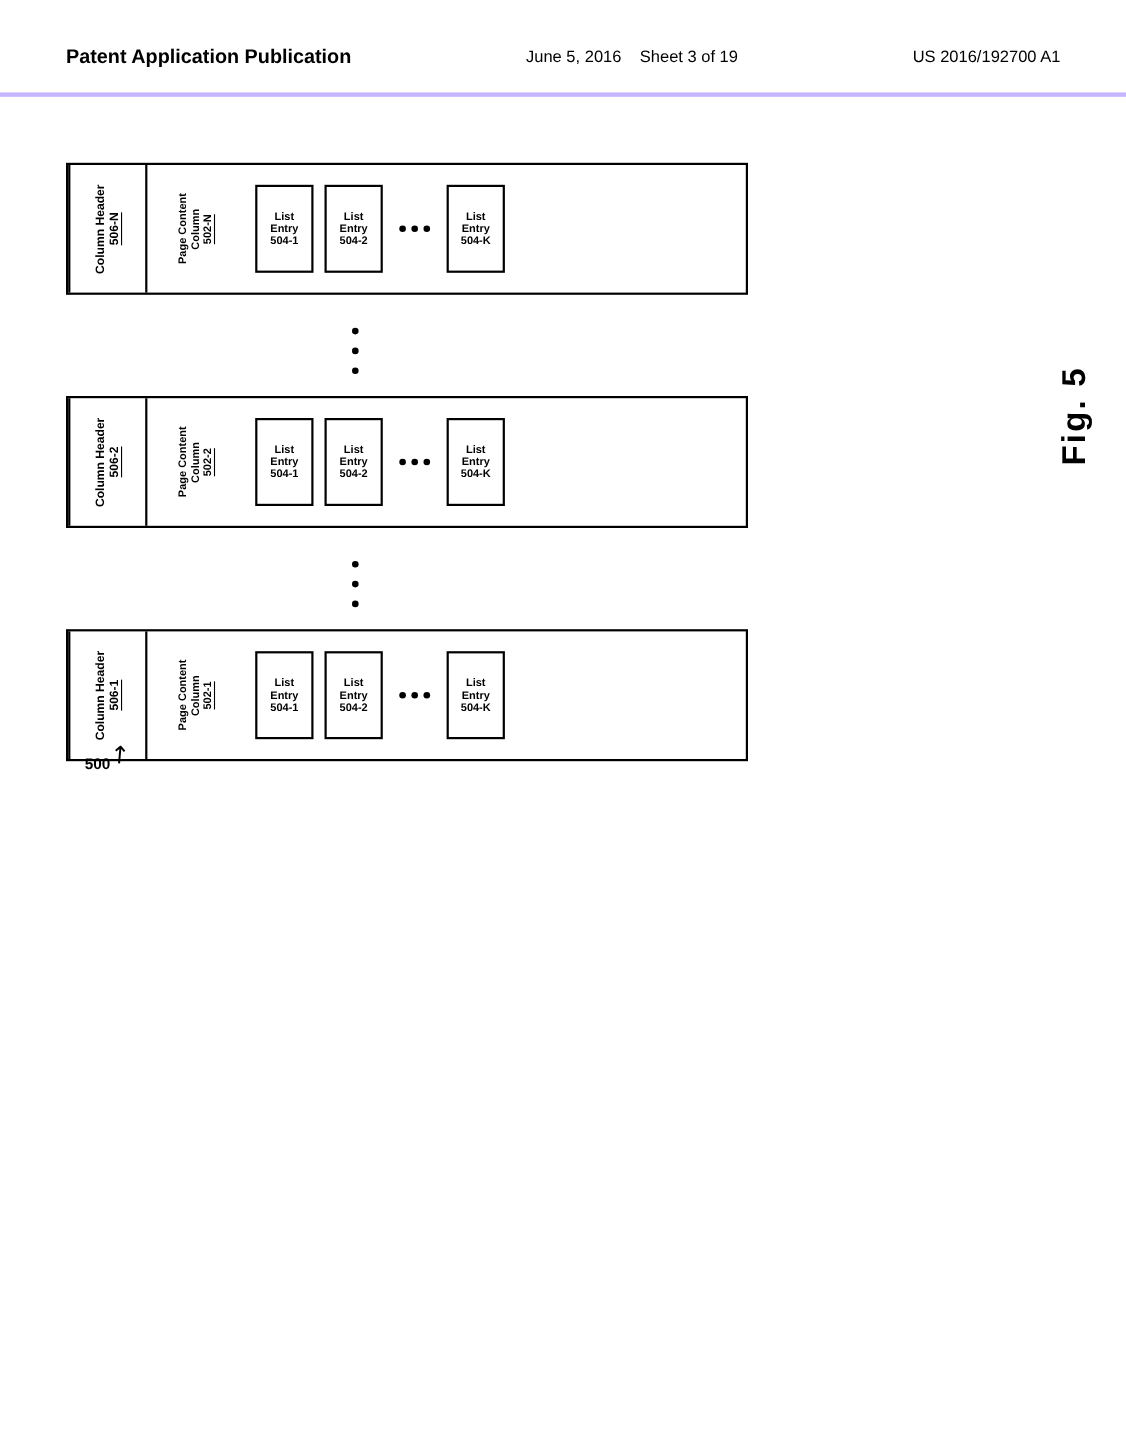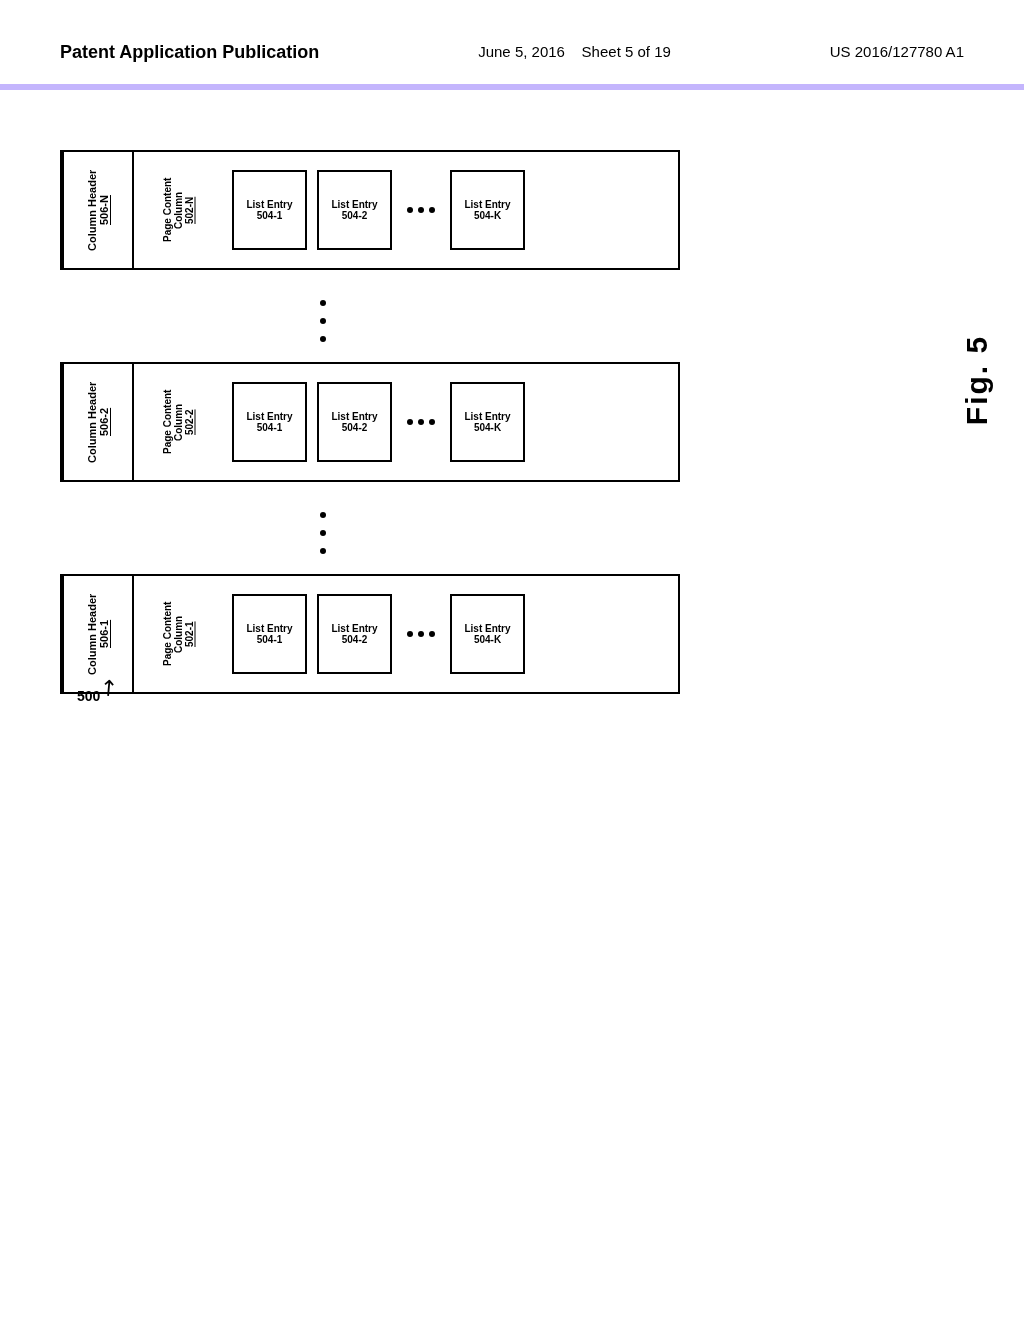--- a/index.html
+++ b/index.html
@@ -9,23 +9,23 @@
       background: #fff;
       font-family: Arial, Helvetica, sans-serif;
       position: relative;
       overflow: hidden;
     }
 
     
     .page-header {
       display: flex;
       justify-content: space-between;
-      align-items: flex-end;
+      align-items: center;
       padding: 40px 60px 20px 60px;
-      border-bottom: 6px solid #c4b5fd;
+      border-bottom: 4px solid #c4b5fd;
     }
     .header-left {
       font-size: 18px;
       font-weight: bold;
       line-height: 1.3;
     }
     .header-center {
       font-size: 15px;
       text-align: center;
       line-height: 1.6;
@@ -95,21 +95,21 @@
       flex-direction: row;
       align-items: center;
       padding: 8px 10px;
       gap: 10px;
       flex: 1;
     }
 
     
     .list-entry {
       border: 2px solid #000;
-      width: 75px;
+      width: 53px;
       min-height: 80px;
       display: flex;
       align-items: center;
       justify-content: center;
       font-size: 10px;
       font-weight: bold;
       text-align: center;
       padding: 4px;
     }
     .list-entry .label {
@@ -154,24 +154,24 @@
   </style>
 </head>
 <body>
 
 <div class="page-header">
   <div class="header-left">
     <span>Patent Application Publication</span>
   </div>
   <div class="header-center">
     <span>June 5, 2016</span>&nbsp;&nbsp;&nbsp;
-    <span>Sheet 5 of 19</span>
+    <span>Sheet 3 of 19</span>
   </div>
   <div class="header-right">
-    <span>US 2016/127780 A1</span>
+    <span>US 2016/192700 A1</span>
   </div>
 </div>
 
 <div class="main-content">
 
   <div class="diagrams-wrapper">
 
     <div class="diagram-section">
       <div class="diagram-box" style="width: 620px; min-height: 120px;">
         <div class="col-header">

